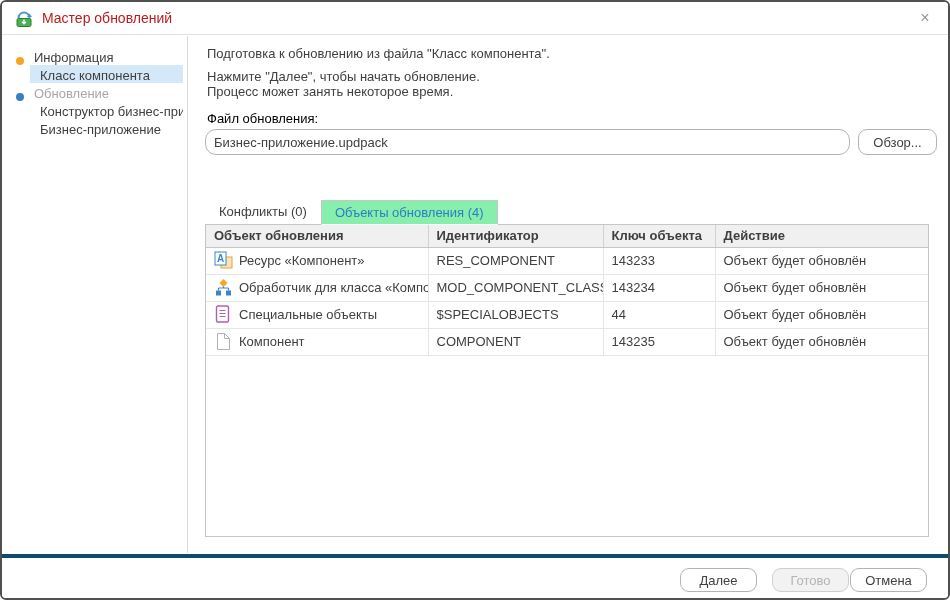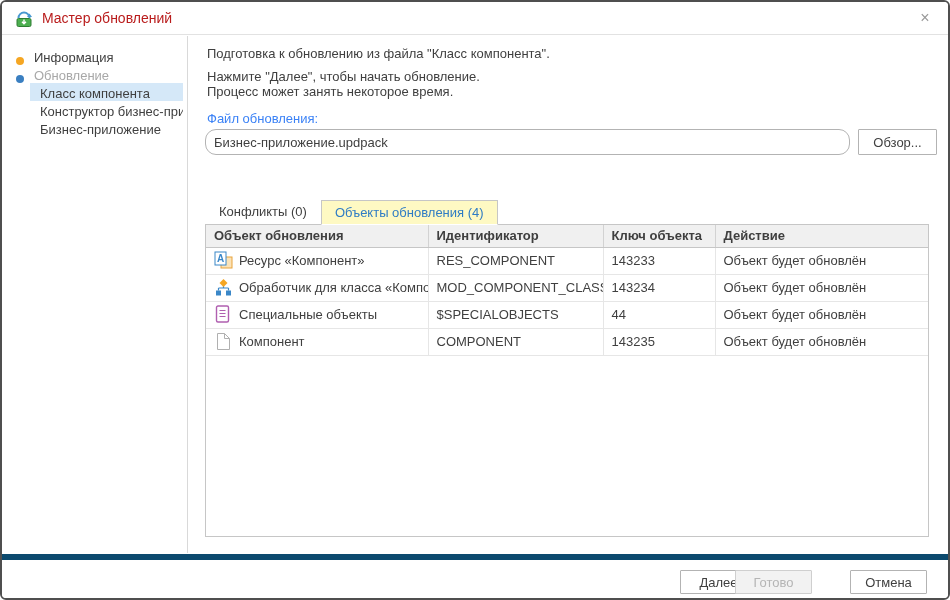--- a/index.html
+++ b/index.html
@@ -26,35 +26,35 @@
   .dot.blue{background:#3a7fc1;}
   .step.gray-label{color:#a8a8a8;}
   .step.l1{margin-left:28px;padding-left:10px;margin-right:4px;}
   .step.selected{background:#d5e8f8;}
 
   
   .main{position:absolute;top:34px;left:187px;right:0;bottom:45px;background:#fff;}
   .intro{position:absolute;left:18px;top:10px;font-size:13px;color:#3f3f3f;line-height:15px;}
   .intro p{margin:0;}
   .intro .p1{margin-bottom:8px;}
-  .file-label{position:absolute;left:18px;top:75px;font-size:13px;color:#3b82f6;}
+  .file-label{position:absolute;left:18px;top:75px;font-size:13px;color:#000000;}
   .file-input{position:absolute;left:16px;top:93px;width:645px;height:26px;
     border:1px solid #b3b3b3;border-radius:11px;padding:0 8px;font-size:13px;color:#3f3f3f;
     font-family:"Liberation Sans",sans-serif;outline:none;background:#fff;}
   .browse-btn{position:absolute;left:669px;top:93px;width:79px;height:26px;}
 
-  button.btn{border:1px solid #b3b3b3;border-radius:1px;background:#fff;color:#3f3f3f;
+  button.btn{border:1px solid #b3b3b3;border-radius:9px;background:#fff;color:#3f3f3f;
     font-size:13px;font-family:"Liberation Sans",sans-serif;cursor:pointer;}
   button.btn:disabled{background:#f2f2f2;color:#b5b5b5;border-color:#cfcfcf;cursor:default;}
 
   
   .tabs{position:absolute;left:16px;top:163px;display:flex;align-items:flex-end;z-index:2;}
   .tab{height:25px;padding:0 13px;display:flex;align-items:center;font-size:13px;
     color:#3f3f3f;cursor:pointer;background:transparent;border:1px solid transparent;}
-  .tab.active{background:#fef9c3;border:1px solid #c6c6c6;border-bottom:1px solid #fff;
+  .tab.active{background:#86efac;border:1px solid #c6c6c6;border-bottom:1px solid #fff;
     margin-bottom:-1px;color:#2f7cc4;}
 
   
   .table-wrap{position:absolute;left:16px;top:188px;width:724px;height:313px;
     border:1px solid #c6c6c6;background:#fff;overflow:hidden;}
   table.objects{border-collapse:collapse;table-layout:fixed;width:730px;font-size:13px;color:#3f3f3f;}
   table.objects th{background:#f0f0f0;font-weight:bold;text-align:left;height:22px;
     padding:0 8px;border-right:1px solid #d2d2d2;border-bottom:1px solid #c6c6c6;
     white-space:nowrap;overflow:hidden;}
   table.objects th:last-child{border-right:none;}
@@ -63,24 +63,24 @@
     white-space:nowrap;overflow:hidden;}
   table.objects td:last-child{border-right:none;}
   td.obj-cell{white-space:normal;padding:2px 6px;}
   .cellflex{display:flex;align-items:flex-start;}
   .row-icon{width:19px;height:19px;flex:0 0 19px;margin-right:6px;margin-top:1px;display:inline-flex;}
   .obj-text{line-height:22px;}
   .col-object{width:222px;}.col-id{width:175px;}.col-key{width:112px;}.col-action{width:221px;}
 
   
   .footer{position:absolute;left:0;right:0;bottom:0;height:44px;background:#fff;
-    border-top:6px solid #0c4a6e;}
+    border-top:4px solid #0c4a6e;}
   .footer .btn{position:absolute;top:10px;height:24px;width:77px;}
   .btn-next{left:678px;}
-  .btn-finish{left:733px;}
+  .btn-finish{left:770px;}
   .btn-cancel{left:848px;}
 </style>
 </head>
 <body>
 
 <div class="dialog">
 
   <div class="titlebar">
     <span class="app-icon">
       <svg viewBox="0 0 20 20" width="20" height="20">
@@ -92,26 +92,26 @@
     </span>
     <span class="title">Мастер обновлений</span>
     <span class="close">×</span>
   </div>
 
   <div class="sidebar">
     <div class="step l0">
       <span class="dot orange"></span>
       <span>Информация</span>
     </div>
+    <div class="step l1 selected">
+      <span>Класс компонента</span>
+    </div>
     <div class="step l0 gray-label">
       <span class="dot blue"></span>
       <span>Обновление</span>
-    </div>
-    <div class="step l1 selected">
-      <span>Класс компонента</span>
     </div>
     <div class="step l1">
       <span>Конструктор бизнес-прило...</span>
     </div>
     <div class="step l1">
       <span>Бизнес-приложение</span>
     </div>
   </div>
 
   <div class="main">

